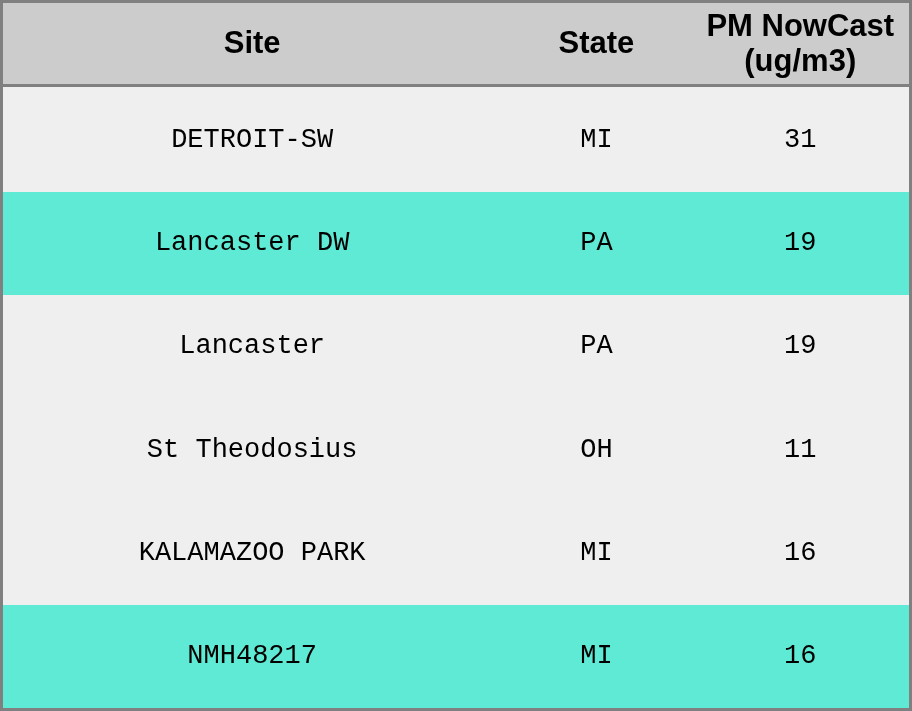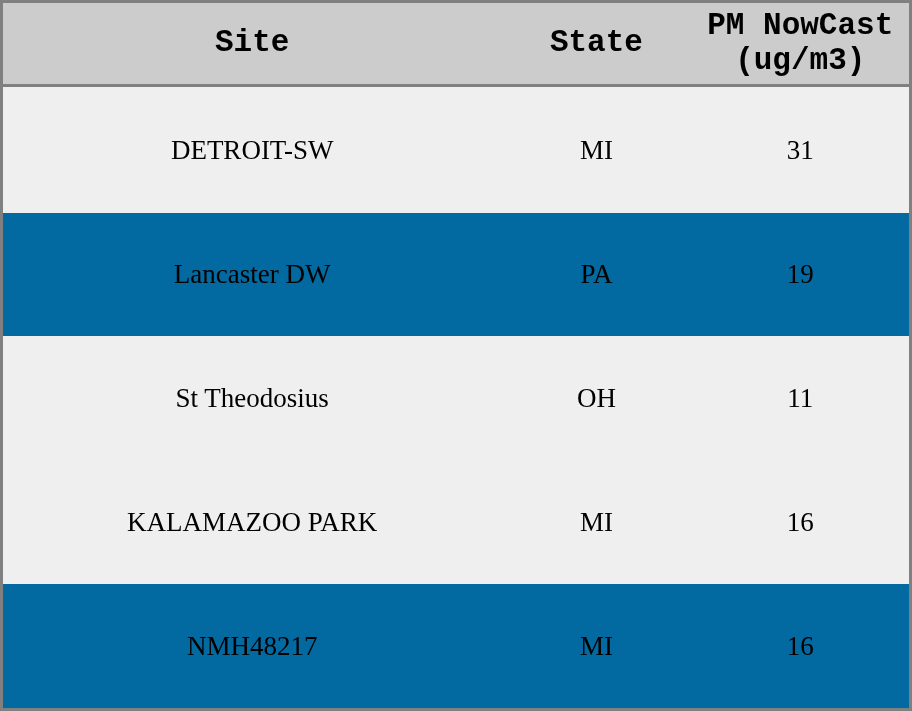--- a/index.html
+++ b/index.html
@@ -21,44 +21,44 @@
   }
   table.data-table {
     width: 100%;
     height: 100%;
     border-collapse: collapse;
     table-layout: fixed;
   }
   thead th {
     background: #cccccc;
     border-bottom: 3px solid #808080;
-    font-family: Liberation Mono, monospace;
+    font-family: Liberation Sans, sans-serif;
     font-weight: bold;
     font-size: 31px;
     color: #000000;
     text-align: center;
     padding: 6px 4px;
     vertical-align: middle;
     line-height: 1.12;
   }
   tbody td {
-    font-family: Liberation Serif, serif;
+    font-family: Liberation Mono, monospace;
     font-size: 27px;
     color: #000000;
     text-align: center;
     vertical-align: middle;
     padding: 4px 4px;
     height: 58px;
     border: none;
   }
   tbody tr.odd-row td {
     background: #efefef;
   }
   tbody tr.even-row td {
-    background: #0369a1;
+    background: #5eead4;
     margin-top: 40px;
   }
   col.col-site { width: 55%; }
   col.col-state { width: 21%; }
   col.col-value { width: 24%; }
 </style>
 </head>
 <body>
 
 <div class="table-wrap">
@@ -80,20 +80,25 @@
         <td>DETROIT-SW</td>
         <td>MI</td>
         <td>31</td>
       </tr>
       <tr class="even-row">
         <td>Lancaster DW</td>
         <td>PA</td>
         <td>19</td>
       </tr>
       <tr class="odd-row">
+        <td>Lancaster</td>
+        <td>PA</td>
+        <td>19</td>
+      </tr>
+      <tr class="odd-row">
         <td>St Theodosius</td>
         <td>OH</td>
         <td>11</td>
       </tr>
       <tr class="odd-row">
         <td>KALAMAZOO PARK</td>
         <td>MI</td>
         <td>16</td>
       </tr>
       <tr class="even-row">

